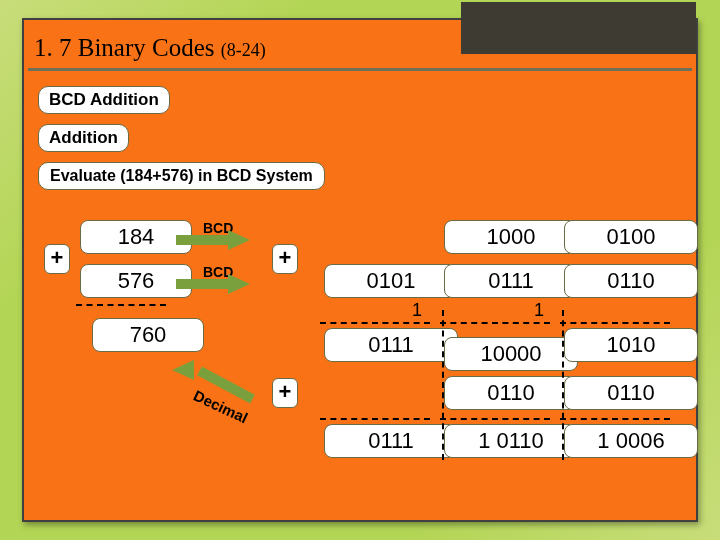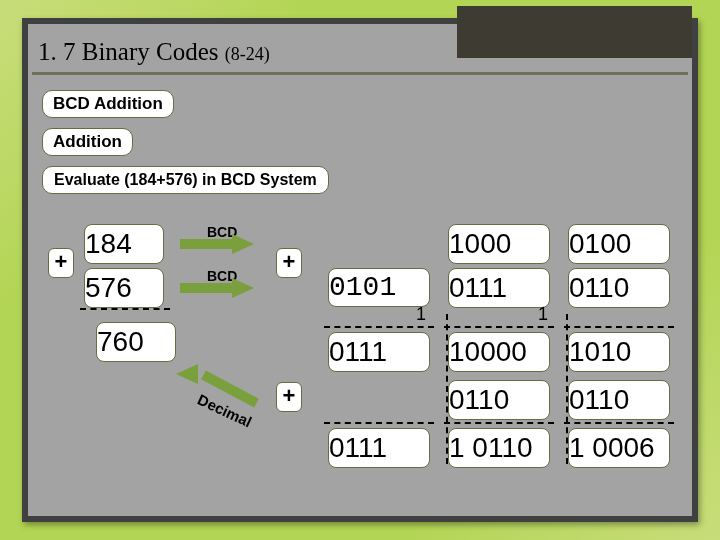--- a/index.html
+++ b/index.html
@@ -11,22 +11,22 @@
     font-family: Arial, sans-serif;
     overflow: hidden;
     position: relative;
   }
   .slide {
     position: absolute;
     top: 18px;
     left: 22px;
     right: 22px;
     bottom: 18px;
-    background: #a3a3a3;
-    border: 6px solid #404040;
+    background: #f97316;
+    border: 2px solid #404040;
     box-shadow: 2px 3px 6px rgba(0,0,0,0.35);
   }
   .title-row {
     position: relative;
     height: 48px;
   }
   .title-box {
     position: absolute;
     right: 0;
     top: -18px;
@@ -66,22 +66,23 @@
   .pill-wide {
     font-size: 16px;
     font-weight: bold;
     padding: 4px 11px;
   }
   .numbox {
     position: absolute;
     background: #fff;
     border: 1.5px solid #6a6a44;
     border-radius: 8px;
-    font-size: 28px;
-    padding: 3px 0;
+    font-size: 22px;
+    text-align: center;
+    padding: 3px 16px;
   }
   .plusbox {
     position: absolute;
     background: #fff;
     border: 1.5px solid #6a6a44;
     border-radius: 6px;
     font-size: 22px;
     font-weight: bold;
     text-align: center;
     padding: 0;
@@ -171,33 +172,33 @@
   <div class="arrow-left-stem" style="left:172px; top:360px; width:60px; transform: rotate(28deg);"></div>
   <div class="arrow arrow-left" style="left:148px; top:340px;"></div>
   <div class="dec-label" style="left:168px; top:378px;">Decimal</div>
 
   <div class="plusbox" style="left:248px; top:224px; width:24px; height:28px;">+</div>
   <div class="plusbox" style="left:248px; top:358px; width:24px; height:28px;">+</div>
 
   <div class="numbox" style="left:420px; top:200px; width:100px;">1000</div>
   <div class="numbox" style="left:540px; top:200px; width:100px;">0100</div>
 
-  <div class="numbox" style="left:300px; top:244px; width:100px;font-family:Liberation Mono, monospace;">0101</div>
+  <div class="numbox" style="left:300px; top:244px; width:100px;">0101</div>
   <div class="numbox" style="left:420px; top:244px; width:100px;">0111</div>
   <div class="numbox" style="left:540px; top:244px; width:100px;">0110</div>
 
   <div class="carry" style="left:388px; top:280px;">1</div>
   <div class="carry" style="left:510px; top:280px;">1</div>
 
   <div class="dash-line" style="left:296px; top:302px; width:110px;"></div>
   <div class="dash-line" style="left:416px; top:302px; width:110px;"></div>
   <div class="dash-line" style="left:536px; top:302px; width:110px;"></div>
 
   <div class="numbox" style="left:300px; top:308px; width:100px;">0111</div>
-  <div class="numbox" style="left:420px; top:308px; width:100px;">10000</div>
+  <div class="numbox" style="left:420px; top:317px; width:100px;">10000</div>
   <div class="numbox" style="left:540px; top:308px; width:100px;">1010</div>
 
   <div class="numbox" style="left:420px; top:356px; width:100px;">0110</div>
   <div class="numbox" style="left:540px; top:356px; width:100px;">0110</div>
 
   <div class="dash-line" style="left:296px; top:398px; width:110px;"></div>
   <div class="dash-line" style="left:416px; top:398px; width:110px;"></div>
   <div class="dash-line" style="left:536px; top:398px; width:110px;"></div>
 
   <div class="numbox" style="left:300px; top:404px; width:100px;">0111</div>

